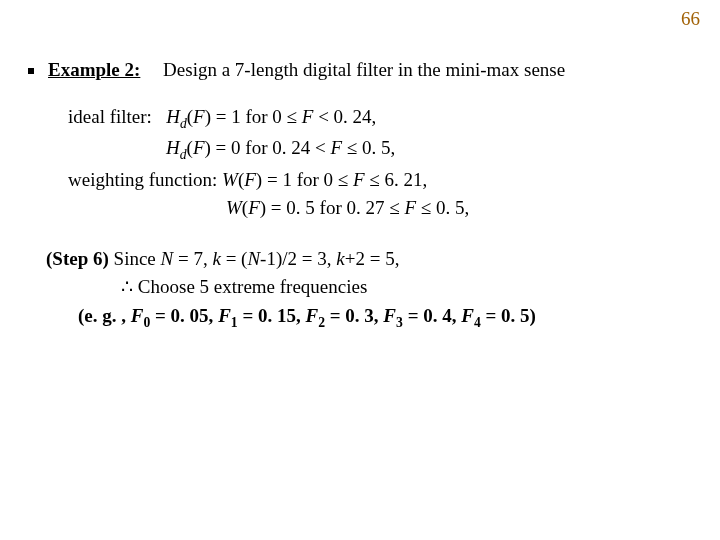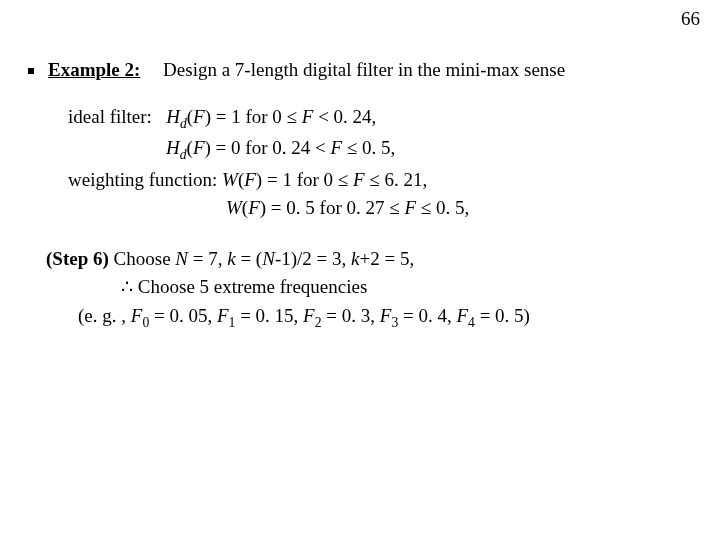--- a/index.html
+++ b/index.html
@@ -11,21 +11,21 @@
     font-family: "Times New Roman", serif;
     font-size: 19px;
     color: #000;
     position: relative;
     box-sizing: border-box;
   }
   .page-number {
     position: absolute;
     top: 8px;
     right: 20px;
-    color: #000000;
+    color: #a16207;
     font-size: 19px;
   }
   .content {
     padding: 18px 28px 0 28px;
     margin-top: 41px;
   }
   .bullet-row {
     display: flex;
     align-items: flex-start;
     margin-bottom: 22px;
@@ -53,21 +53,21 @@
     line-height: 1.5;
   }
   .ital { font-style: italic; }
   .sub { font-size: 0.72em; vertical-align: sub; font-style: italic; }
   .subn { font-size: 0.72em; vertical-align: sub; }
   .sym { font-family: "Times New Roman", serif; }
   .indent1 { padding-left: 0; }
   .indent-hd2 { padding-left: 98px; }
   .indent-w2 { padding-left: 158px; }
   .step-line2 { padding-left: 75px; }
-  .step-line3 { padding-left: 32px; }
+  .step-line3 { padding-left: 32px; font-weight: bold; }
 </style>
 </head>
 <body>
 
 <div class="page-number">66</div>
 
 <div class="content">
 
   <div class="bullet-row">
     <div class="bullet"></div>
@@ -88,21 +88,21 @@
     <div>
       <span>weighting function: </span><span class="ital">W</span><span>(</span><span class="ital">F</span><span>) = 1 for 0 </span><span class="sym">≤</span> <span class="ital">F</span> <span class="sym">≤</span><span> 6. 21,</span>
     </div>
     <div class="indent-w2">
       <span class="ital">W</span><span>(</span><span class="ital">F</span><span>) = 0. 5 for 0. 27 </span><span class="sym">≤</span> <span class="ital">F</span> <span class="sym">≤</span><span> 0. 5,</span>
     </div>
   </div>
 
   <div class="step-block">
     <div>
-      <b><span>(Step 6)</span></b><span> Choose </span><span class="ital">N</span><span> = 7, </span><span class="ital">k</span><span> = (</span><span class="ital">N</span><span>-1)/2 = 3, </span><span class="ital">k</span><span>+2 = 5,</span>
+      <b><span>(Step 6)</span></b><span> Since </span><span class="ital">N</span><span> = 7, </span><span class="ital">k</span><span> = (</span><span class="ital">N</span><span>-1)/2 = 3, </span><span class="ital">k</span><span>+2 = 5,</span>
     </div>
     <div class="step-line2">
       <span class="sym">∴</span><span> Choose 5 extreme frequencies</span>
     </div>
     <div class="step-line3">
       <span>(e. g. , </span><span class="ital">F</span><span class="subn">0</span><span> = 0. 05, </span><span class="ital">F</span><span class="subn">1</span><span> = 0. 15, </span><span class="ital">F</span><span class="subn">2</span><span> = 0. 3, </span><span class="ital">F</span><span class="subn">3</span><span> = 0. 4, </span><span class="ital">F</span><span class="subn">4</span><span> = 0. 5)</span>
     </div>
   </div>
 
 </div>

